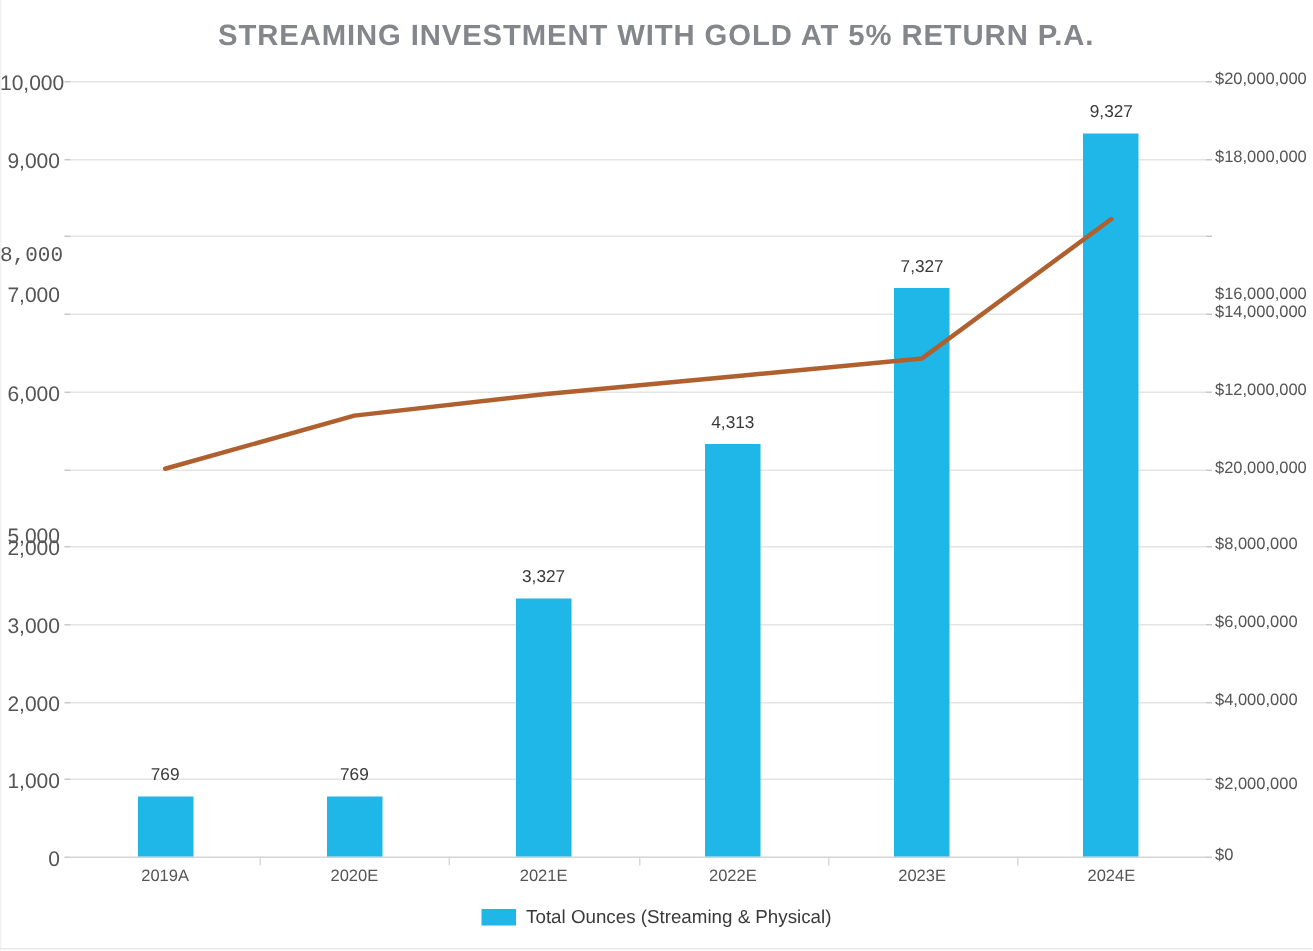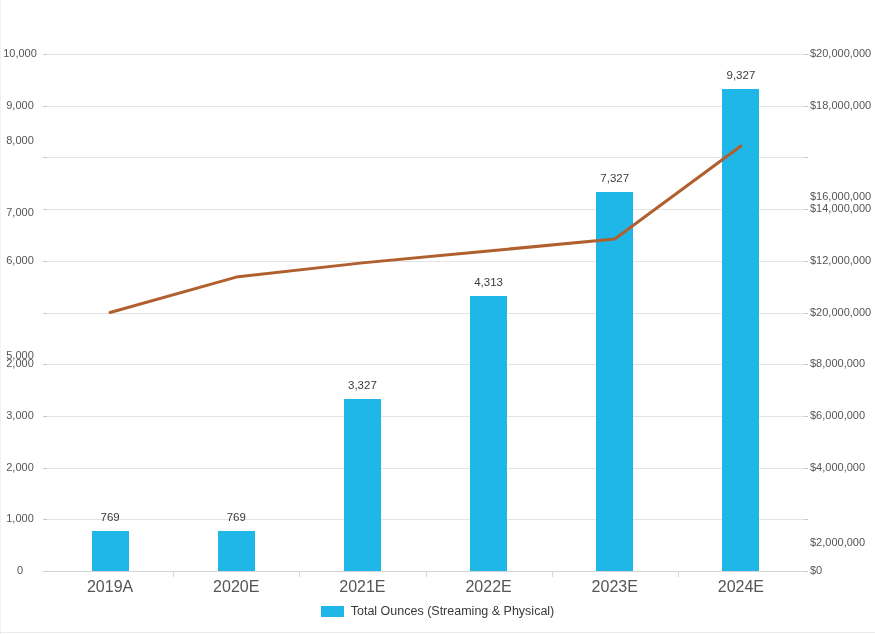--- a/index.html
+++ b/index.html
@@ -55,22 +55,22 @@
     height: 1px;
     background: #e4e4e4;
   }
   .gridline.axis-base {
     background: #d4d4d4;
     height: 1px;
   }
   .ytick-left {
     position: absolute;
     width: 40px;
-    text-align: center;
-    font-size: 11px;
+    text-align: right;
+    font-size: 14px;
     color: #555555;
     white-space: nowrap;
     left: 0;
   }
   .ytick-right {
     position: absolute;
     text-align: right;
     font-size: 11px;
     color: #555555;
     white-space: nowrap;
@@ -87,21 +87,21 @@
     position: absolute;
     width: 4px;
     height: 1px;
     background: #c9c9c9;
     left: 804px;
   }
 
   .xtick {
     position: absolute;
     top: 578px;
-    font-size: 16px;
+    font-size: 11px;
     color: #555555;
     text-align: center;
     white-space: nowrap;
   }
   .xsep {
     position: absolute;
     top: 571px;
     width: 1px;
     height: 6px;
     background: #d9d9d9;
@@ -177,20 +177,21 @@
     background: #f2f2f2;
   }
 </style>
 </head>
 <body>
 
 <div id="chart-root">
 
   <div class="frame-left-rule"></div>
 
+  <div class="chart-title">STREAMING INVESTMENT WITH GOLD AT 5% RETURN P.A.</div>
 
   <div class="plot-area" id="plot-area">
       <div class="gridline axis-base" style="top: 517px;"></div>
       <div class="gridline" style="top: 465.3px;"></div>
       <div class="gridline" style="top: 413.6px;"></div>
       <div class="gridline" style="top: 361.9px;"></div>
       <div class="gridline" style="top: 310.2px;"></div>
       <div class="gridline" style="top: 258.5px;"></div>
       <div class="gridline" style="top: 206.8px;"></div>
       <div class="gridline" style="top: 155.1px;"></div>
@@ -207,33 +208,33 @@
       <div class="ytick-left" style="top: 460.6px;">2,000</div>
       <div class="tick-mark-left" style="top: 467.6px;"></div>
       <div class="ytick-left" style="top: 408.9px;">3,000</div>
       <div class="tick-mark-left" style="top: 415.9px;"></div>
       <div class="ytick-left" style="top: 357.2px;">2,000</div>
       <div class="tick-mark-left" style="top: 364.2px;"></div>
       <div class="ytick-left" style="top: 317px; margin-top: 32px;">5,000</div>
       <div class="tick-mark-left" style="top: 312.5px;"></div>
       <div class="ytick-left" style="top: 253.8px;">6,000</div>
       <div class="tick-mark-left" style="top: 260.8px;"></div>
-      <div class="ytick-left" style="top: 206px;">7,000</div>
+      <div class="ytick-left" style="top: 188px;">7,000</div>
       <div class="tick-mark-left" style="top: 209.1px;"></div>
-      <div class="ytick-left" style="top: 134px;">8,000</div>
+      <div class="ytick-left" style="top: 163px; font-family: Liberation Mono, monospace;">8,000</div>
       <div class="tick-mark-left" style="top: 157.4px;"></div>
       <div class="ytick-left" style="top: 98.7px;">9,000</div>
       <div class="tick-mark-left" style="top: 105.7px;"></div>
       <div class="ytick-left" style="top: 47px;">10,000</div>
       <div class="tick-mark-left" style="top: 54px;"></div>
     </div>
   <div id="right-axis">
       <div class="ytick-right" style="top: 564px;">$0</div>
       <div class="tick-mark-right" style="top: 571px;"></div>
-      <div class="ytick-right" style="top: 536px;">$2,000,000</div>
+      <div class="ytick-right" style="top: 517px;">$2,000,000</div>
       <div class="tick-mark-right" style="top: 519.3px;"></div>
       <div class="ytick-right" style="top: 460.6px;">$4,000,000</div>
       <div class="tick-mark-right" style="top: 467.6px;"></div>
       <div class="ytick-right" style="top: 408.9px;">$6,000,000</div>
       <div class="tick-mark-right" style="top: 415.9px;"></div>
       <div class="ytick-right" style="top: 357.2px;">$8,000,000</div>
       <div class="tick-mark-right" style="top: 364.2px;"></div>
       <div class="ytick-right" style="top: 305.5px;">$20,000,000</div>
       <div class="tick-mark-right" style="top: 312.5px;"></div>
       <div class="ytick-right" style="top: 253.8px;">$12,000,000</div>

